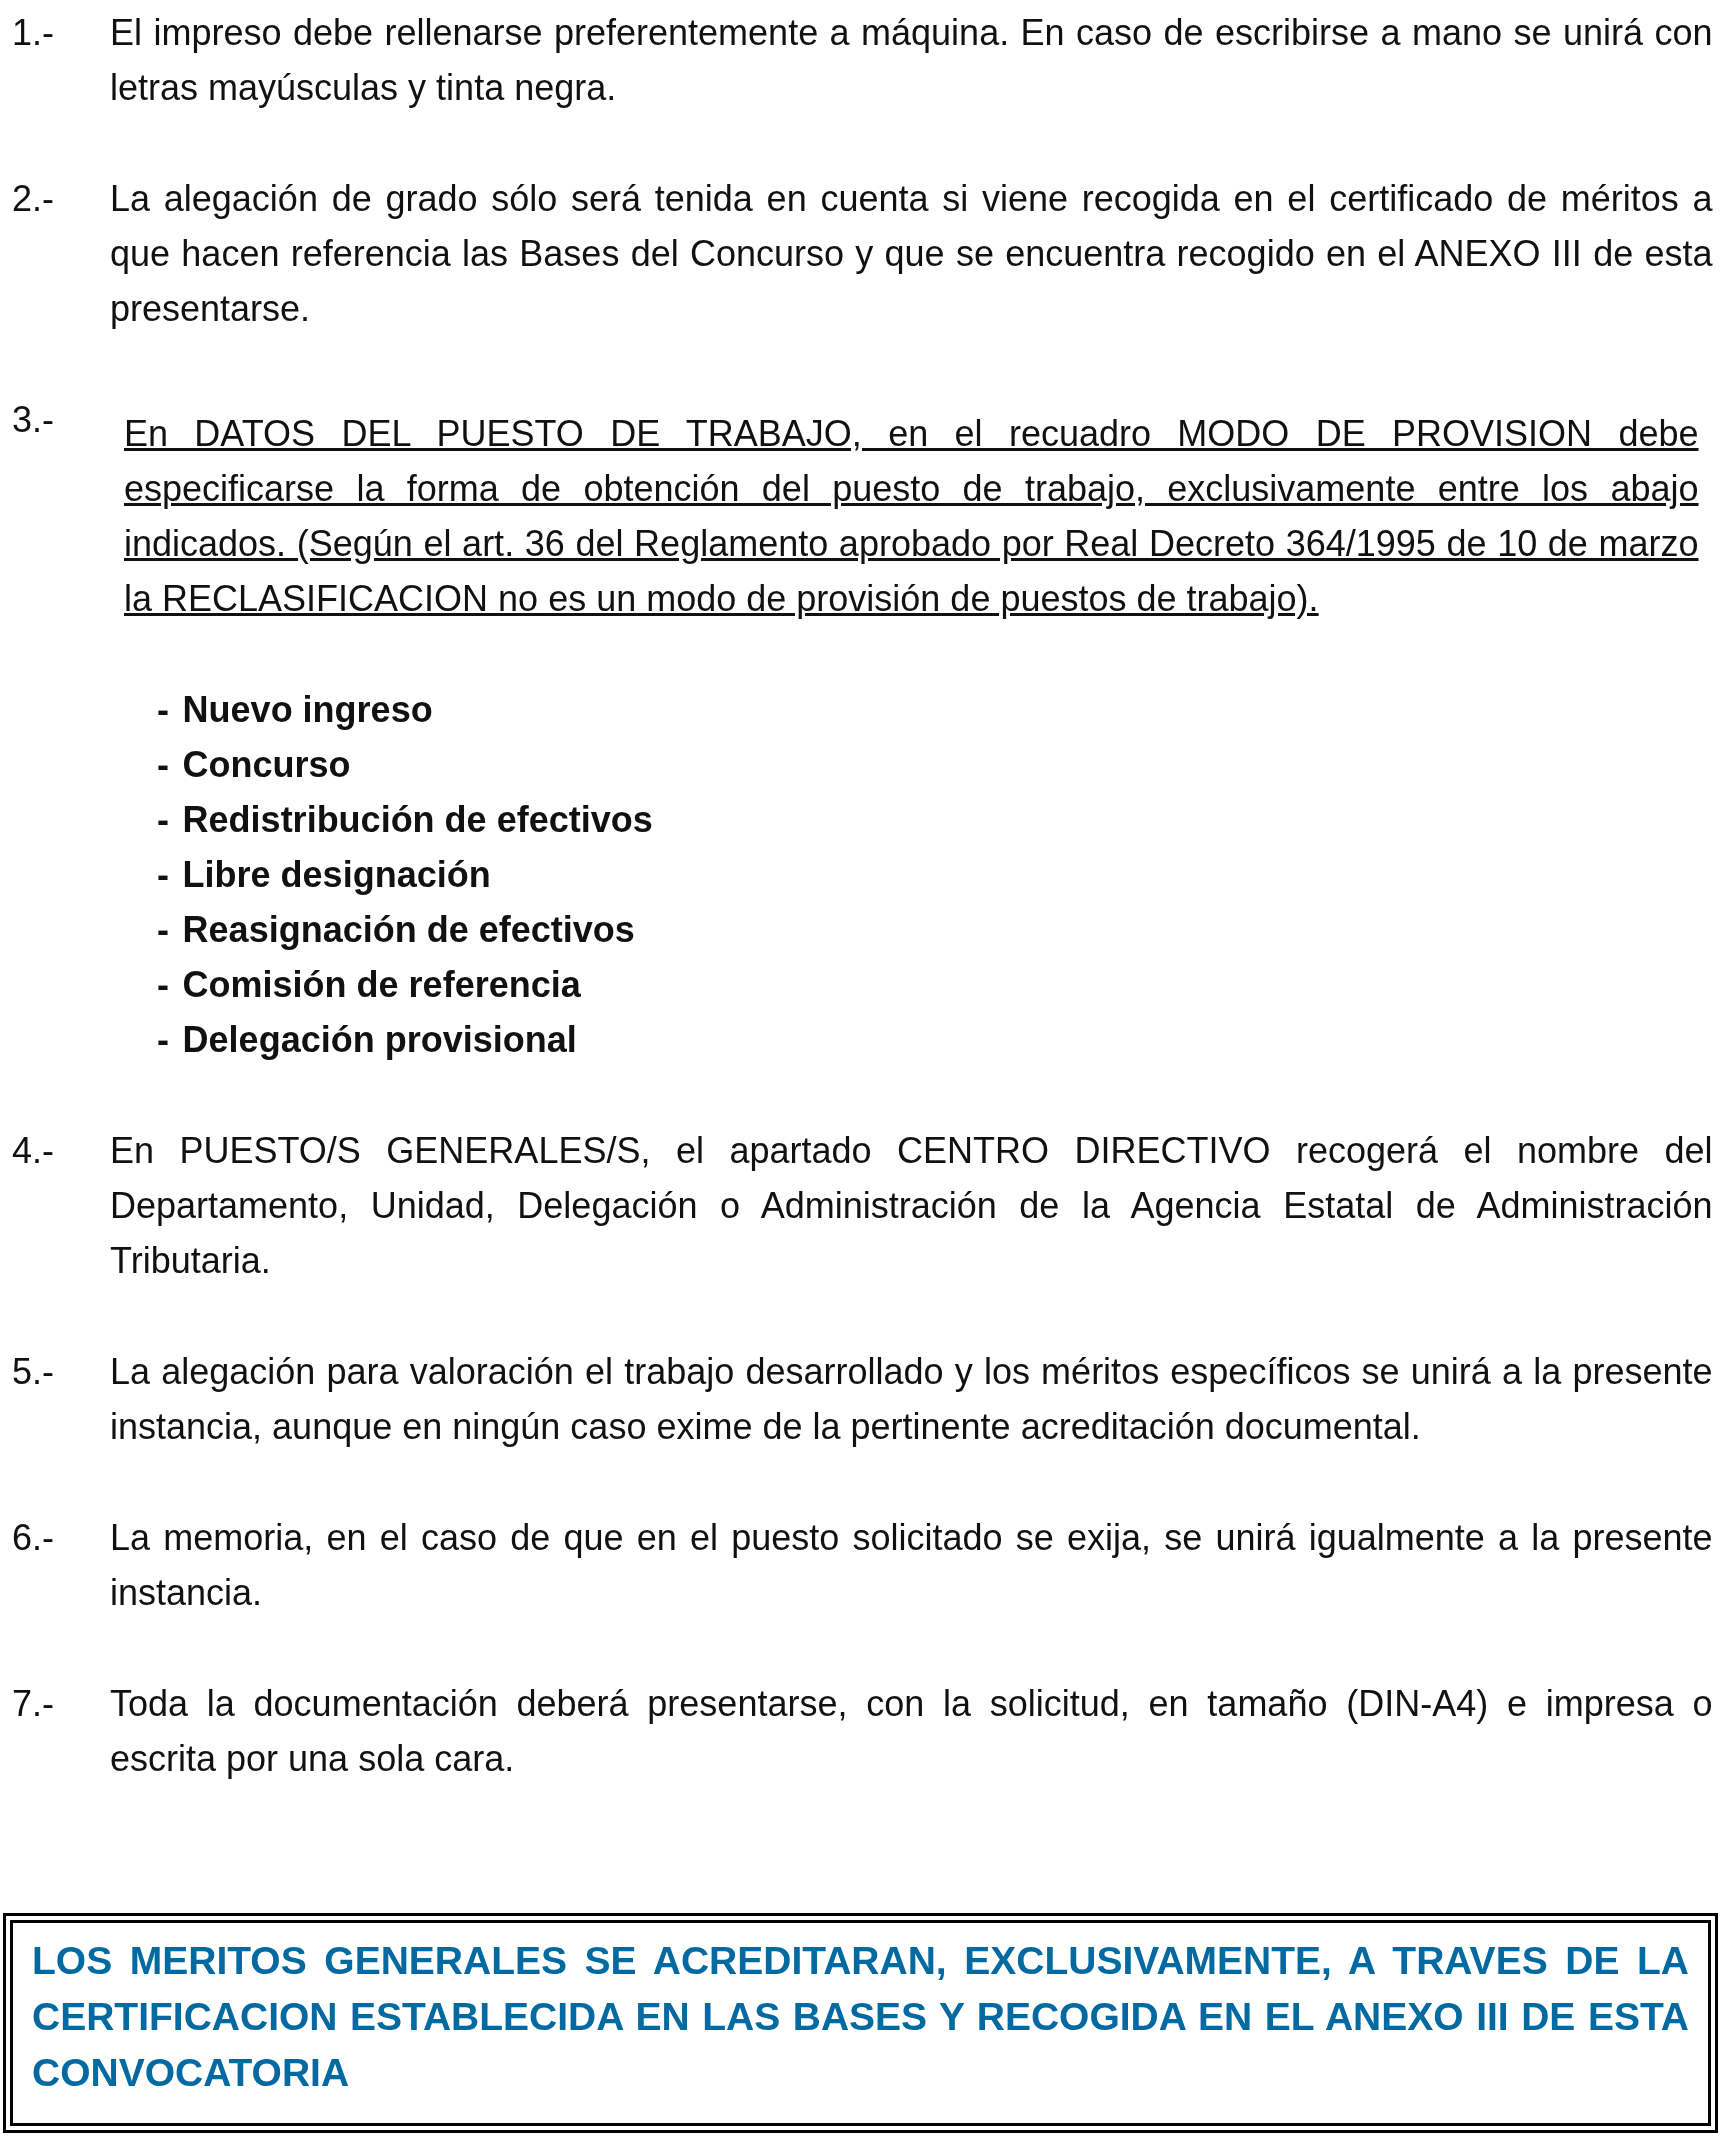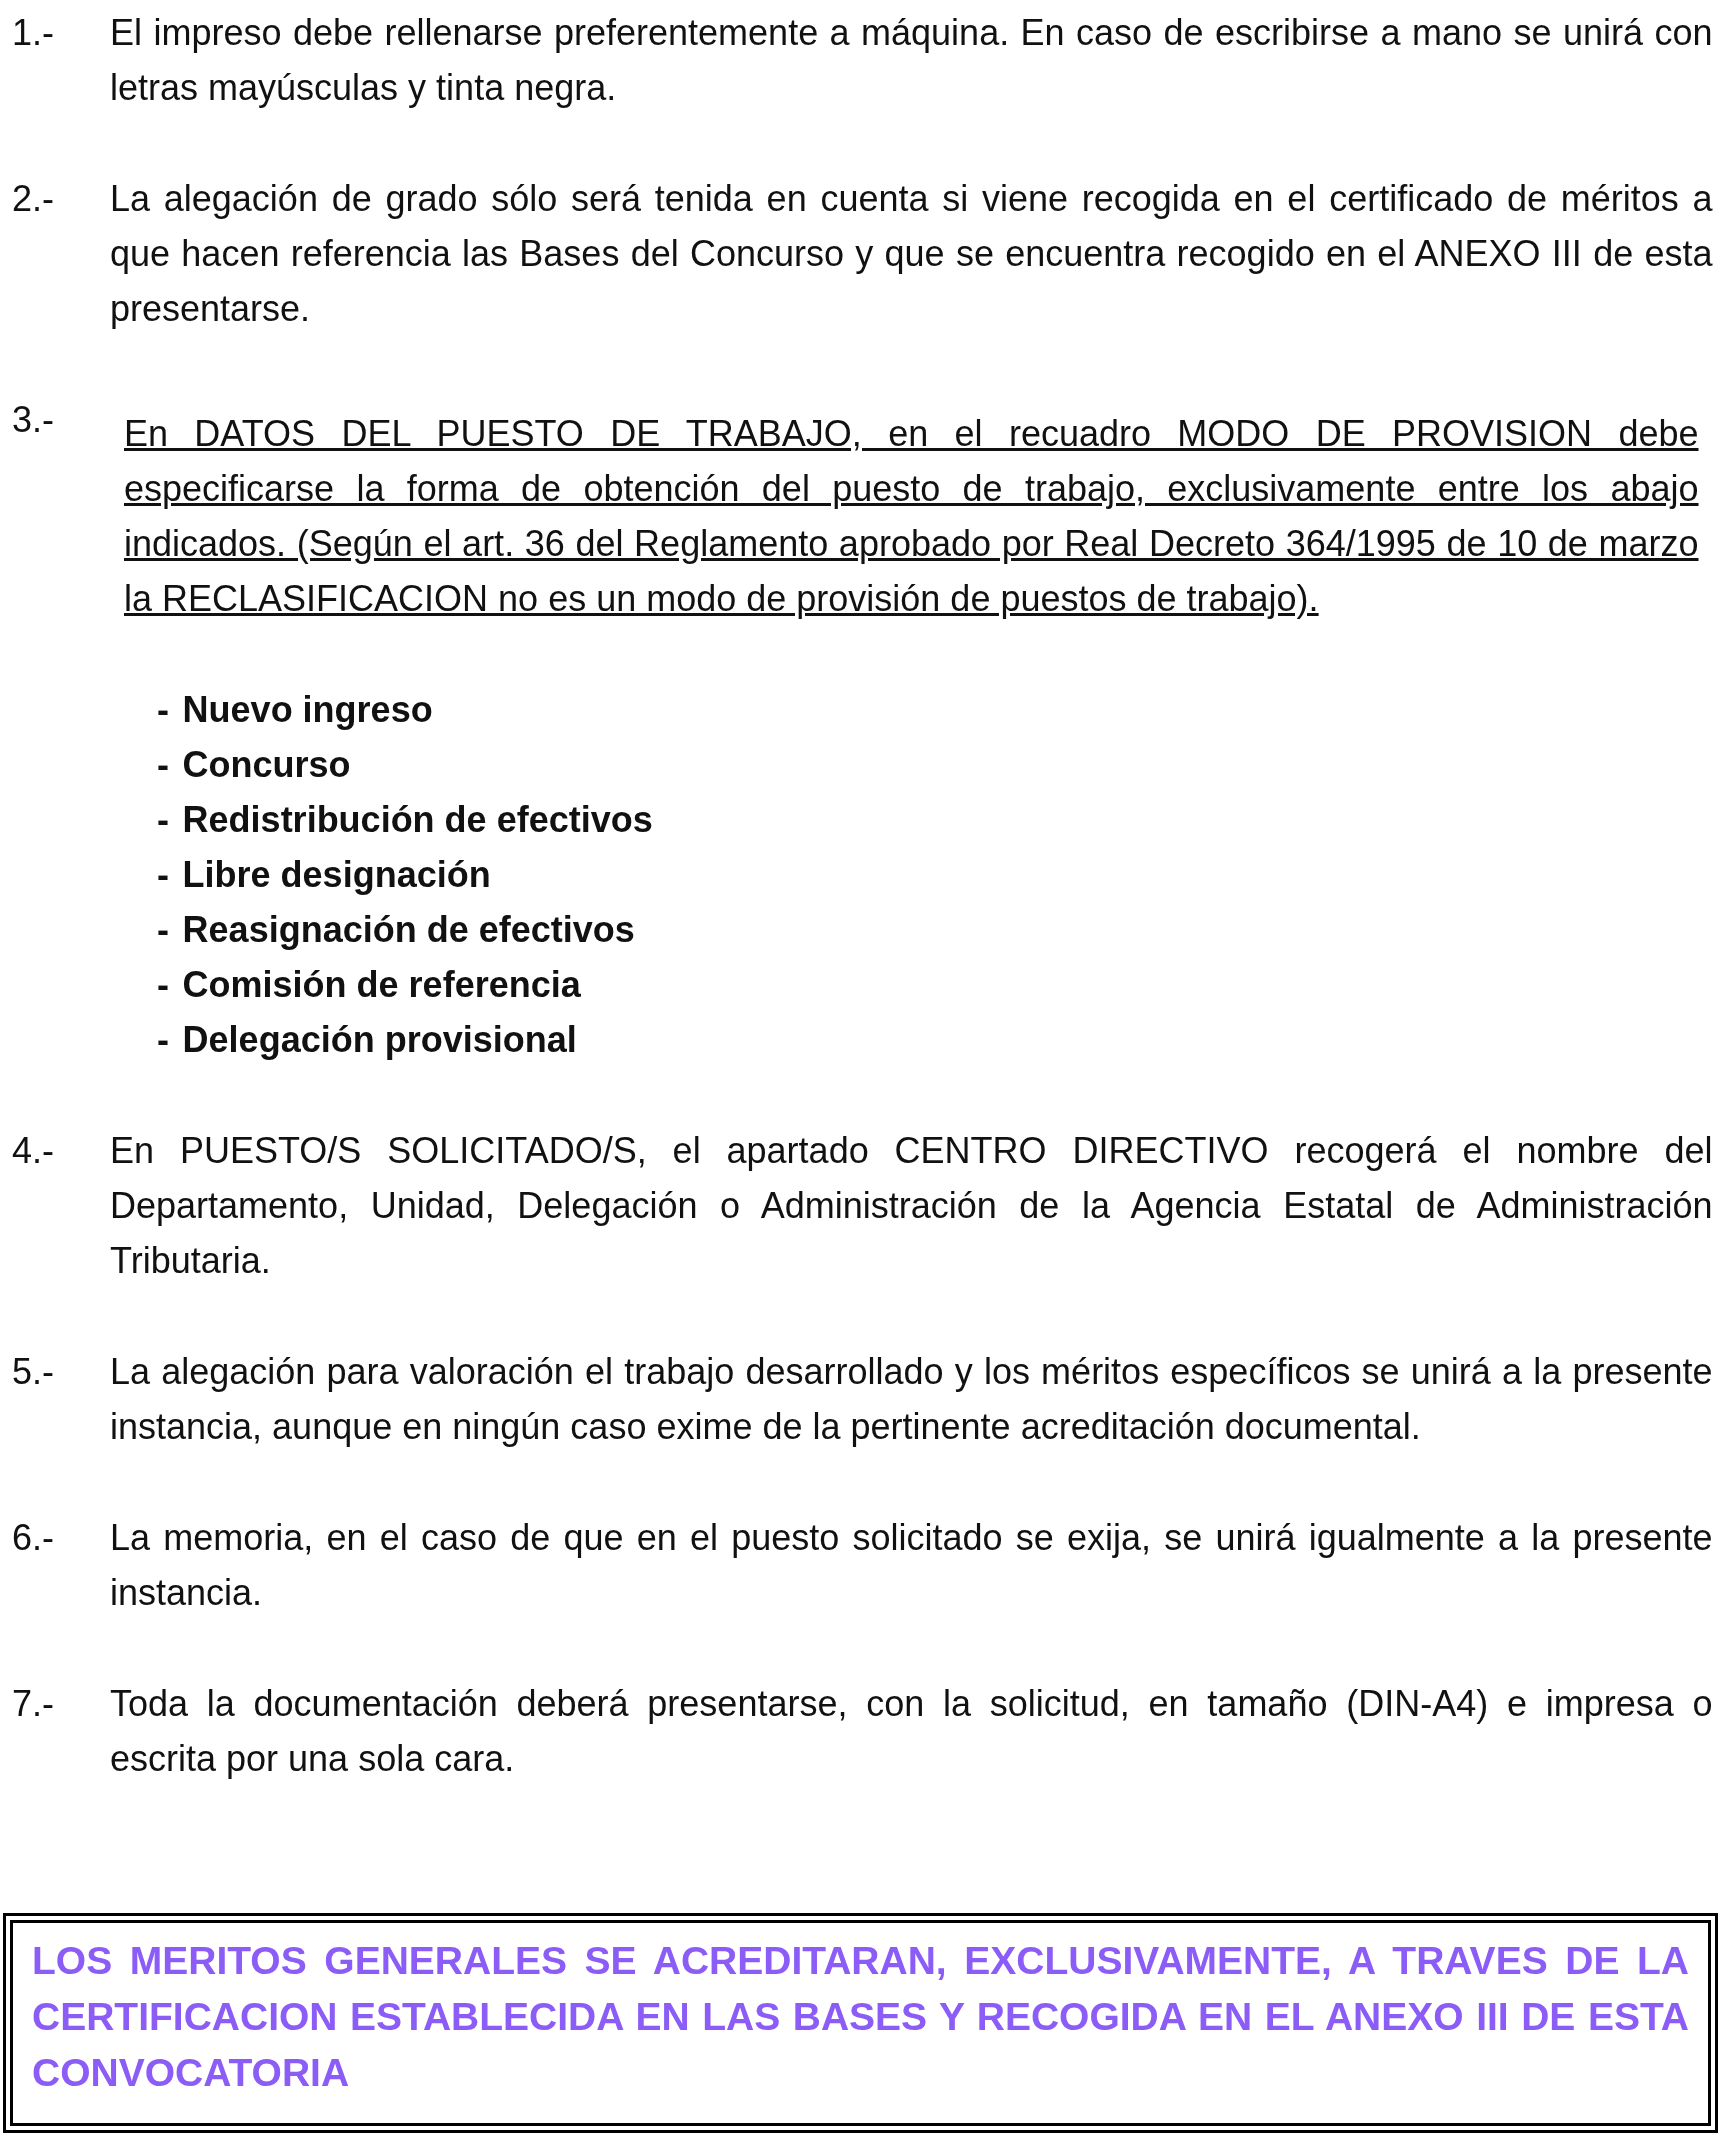--- a/index.html
+++ b/index.html
@@ -56,21 +56,21 @@
   }
   .notice-box {
     margin: 127px 3.4px 0 3.4px;
     border: 10.2px double #000000;
     box-sizing: border-box;
     padding: 10.2px 18.6px 22px 18.6px;
     font-weight: bold;
     font-size: 39px;
     line-height: 56px;
     text-align: justify;
-    color: #8b5cf6;
+    color: #0369a1;
   }
 </style>
 </head>
 <body>
 
 <div class="page">
 
   <div class="item">
     <div class="item-number">1.-</div>
     <div class="item-body">El impreso debe rellenarse preferentemente a máquina. En caso de escribirse a mano se unirá con letras mayúsculas y tinta negra.</div>
@@ -92,21 +92,21 @@
         <div class="sublist-item"><span class="dash">-</span><span>Libre designación</span></div>
         <div class="sublist-item"><span class="dash">-</span><span>Reasignación de efectivos</span></div>
         <div class="sublist-item"><span class="dash">-</span><span>Comisión de referencia</span></div>
         <div class="sublist-item"><span class="dash">-</span><span>Delegación provisional</span></div>
       </div>
     </div>
   </div>
 
   <div class="item">
     <div class="item-number">4.-</div>
-    <div class="item-body">En PUESTO/S SOLICITADO/S, el apartado CENTRO DIRECTIVO recogerá el nombre del Departamento, Unidad, Delegación o Administración de la Agencia Estatal de Administración Tributaria.</div>
+    <div class="item-body">En PUESTO/S GENERALES/S, el apartado CENTRO DIRECTIVO recogerá el nombre del Departamento, Unidad, Delegación o Administración de la Agencia Estatal de Administración Tributaria.</div>
   </div>
 
   <div class="item">
     <div class="item-number">5.-</div>
     <div class="item-body">La alegación para valoración el trabajo desarrollado y los méritos específicos se unirá a la presente instancia, aunque en ningún caso exime de la pertinente acreditación documental.</div>
   </div>
 
   <div class="item">
     <div class="item-number">6.-</div>
     <div class="item-body">La memoria, en el caso de que en el puesto solicitado se exija, se unirá igualmente a la presente instancia.</div>

